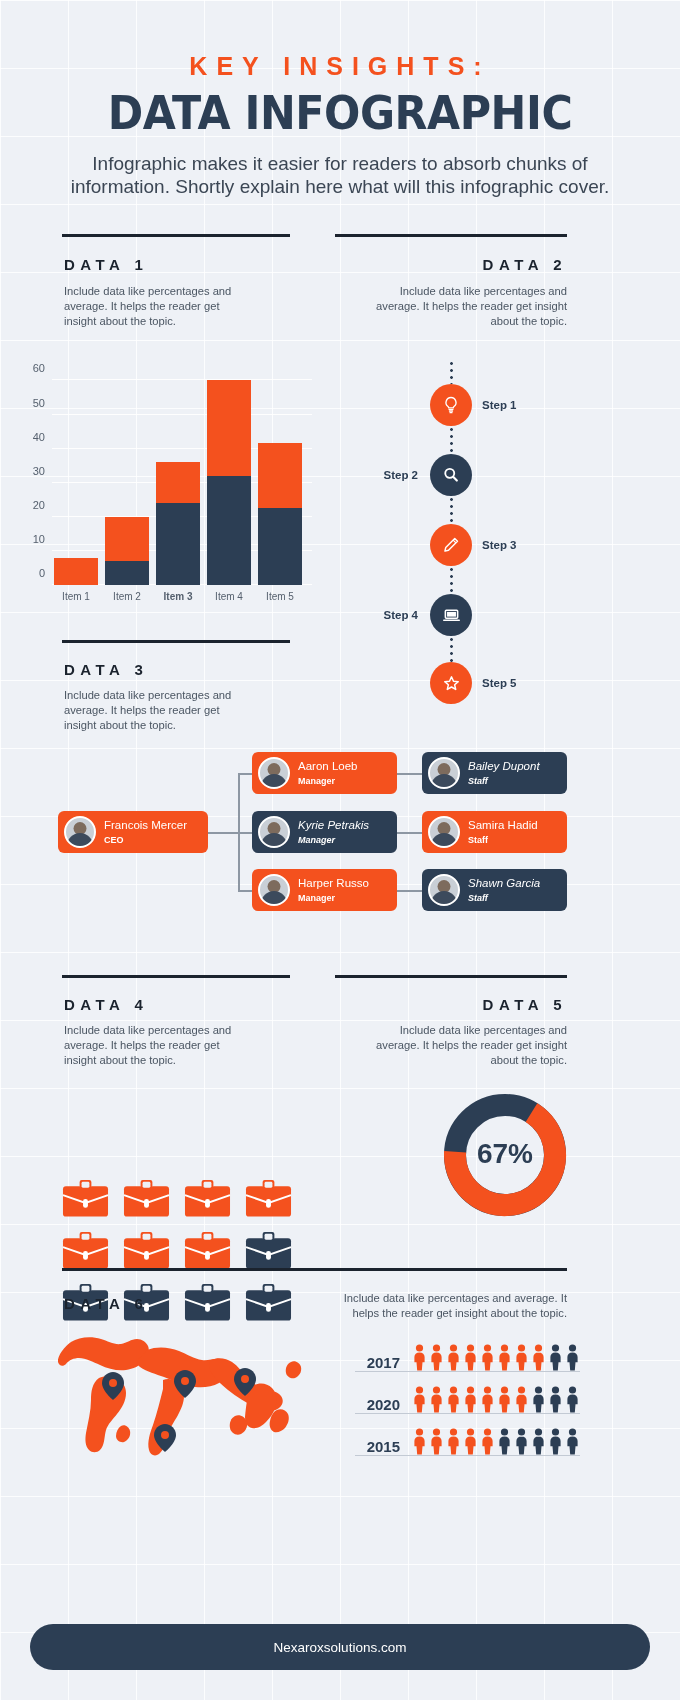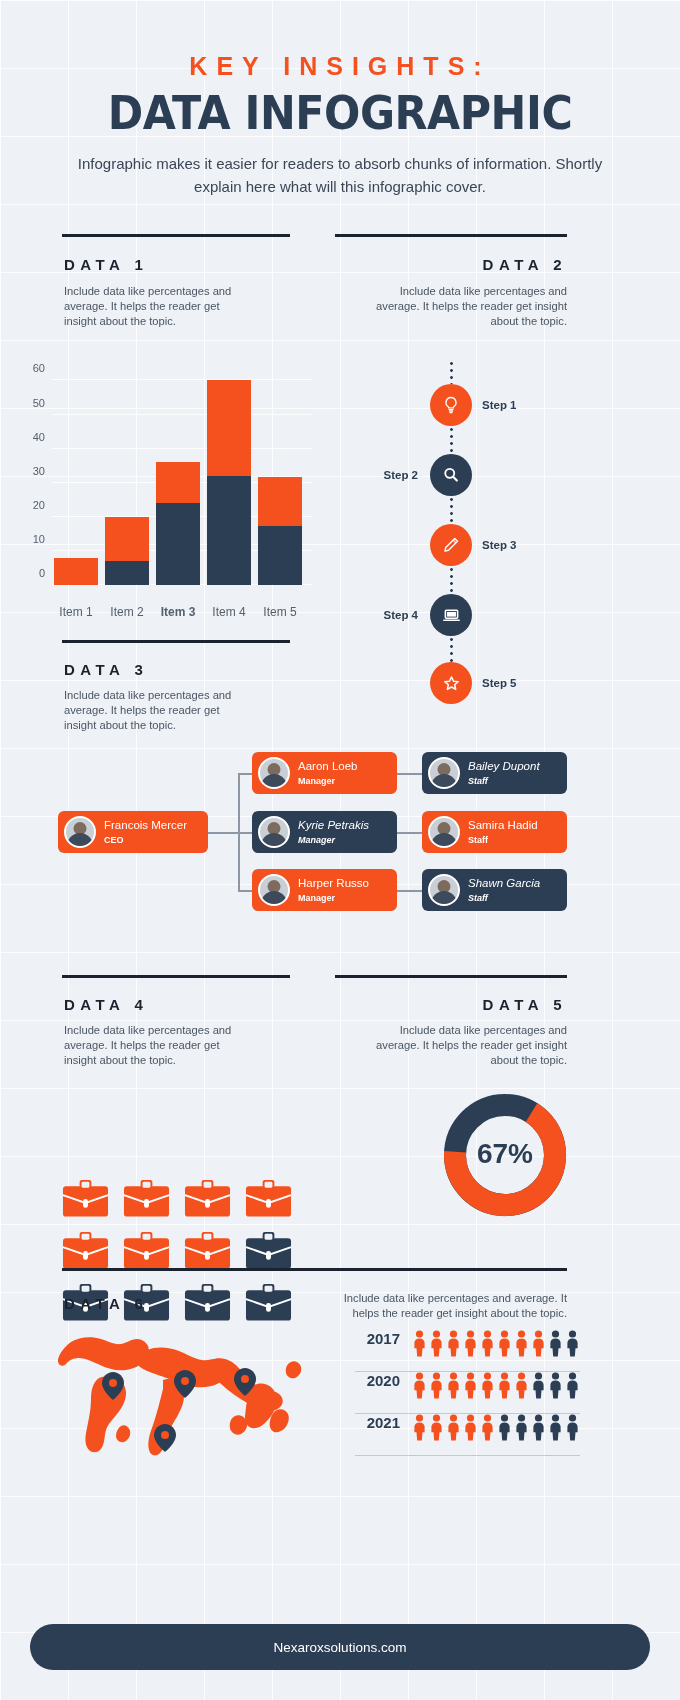--- a/index.html
+++ b/index.html
@@ -34,21 +34,21 @@
     color: #2C3E54;
     font-size: 46px; font-weight: 800;
     letter-spacing: -0.5px;
     font-family: "DejaVu Sans", sans-serif;
     transform: scaleX(0.93);
   }
   #subtitle {
     top: 152px; left: 55px; width: 570px;
     text-align: center;
     color: #3b4654;
-    font-size: 15px; line-height: 23px;
+    font-size: 19px; line-height: 23px;
   }
 
   
   .rule { height: 2.5px; background: #1b232e; }
   .sect-title {
     color: #1b232e;
     font-size: 15px; font-weight: 700;
     letter-spacing: 5.5px;
   }
   .sect-body {
@@ -70,23 +70,23 @@
     position: absolute; left: 0; width: 100%;
     height: 1px; background: rgba(255,255,255,0.9);
   }
   .bar-slot {
     position: absolute; bottom: 0;
     display: flex; flex-direction: column; justify-content: flex-end;
   }
   .seg-top { background: #F4511E; }
   .seg-bot { background: #2C3E54; }
   .x-lab {
-    position: absolute; top: 100%; margin-top: 20px;
+    position: absolute; top: 100%; margin-top: 6px;
     left: 50%; transform: translateX(-50%);
-    font-size: 12px; color: #55606e; white-space: nowrap;
+    font-size: 10px; color: #55606e; white-space: nowrap;
   }
 
   
   #steps { top: 360px; left: 360px; width: 260px; height: 320px; }
   .dotline {
     position: absolute; left: 90px; width: 3px;
     background-image: radial-gradient(circle, #2C3E54 1.3px, transparent 1.5px);
     background-size: 3px 7px;
   }
   .step-circle {
@@ -143,21 +143,21 @@
   #donut-label {
     top: 1138px; left: 440px; width: 130px;
     text-align: center;
     font-size: 28px; font-weight: 700; color: #2C3E54;
   }
 
   
   #map { top: 1320px; left: 55px; width: 260px; height: 150px; }
   #picto { top: 1330px; left: 355px; width: 225px; }
   .p-row {
-    display: flex; align-items: flex-start;
+    display: flex; align-items: flex-end;
     height: 42px;
     border-bottom: 1.5px solid #c3cad4;
   }
   .p-year {
     width: 48px; text-align: right; margin-right: 12px;
     font-size: 15px; font-weight: 700; color: #2C3E54;
   }
   .p-icons { display: flex; gap: 2px; }
 
   
@@ -212,21 +212,21 @@
     <div class="bar-slot" style="left:104px; width:44px; height:122.8px;font-weight:bold;">
       <div class="seg-top" style="height:40.9px;"></div>
       <div class="seg-bot" style="height:81.9px;"></div>
       <div class="x-lab">Item 3</div>
     </div>
     <div class="bar-slot" style="left:155px; width:44px; height:226px;">
       <div class="seg-top" style="height:95.5px;"></div>
       <div class="seg-bot" style="height:109.1px;"></div>
       <div class="x-lab">Item 4</div>
     </div>
-    <div class="bar-slot" style="left:206px; width:44px; height:108px;">
+    <div class="bar-slot" style="left:206px; width:44px; height:142px;">
       <div class="seg-top" style="height:68.2px;"></div>
       <div class="seg-bot" style="height:81.8px;"></div>
       <div class="x-lab">Item 5</div>
     </div>
   </div>
 
   <div class="abs rule" style="top:234px; left:335px; width:232px;"></div>
   <div class="abs sect-title ta-r" style="top:256px; left:307px; width:260px;">DATA 2</div>
   <div class="abs sect-body ta-r" style="top:284px; left:367px; width:200px;">Include data like percentages and average. It helps the reader get insight about the topic.</div>
 
@@ -592,21 +592,21 @@
             <circle cx="7.5" cy="4" r="3.6" fill="#2C3E54"></circle>
             <path d="M7.5 8.4c-3.2 0-5.1 1.8-5.1 4.6v5.2h2.1l.7 8.3h4.6l.7-8.3h2.1v-5.2c0-2.8-1.9-4.6-5.1-4.6z" fill="#2C3E54"></path>
           </svg>
         <svg width="15" height="27" viewBox="0 0 15 27">
             <circle cx="7.5" cy="4" r="3.6" fill="#2C3E54"></circle>
             <path d="M7.5 8.4c-3.2 0-5.1 1.8-5.1 4.6v5.2h2.1l.7 8.3h4.6l.7-8.3h2.1v-5.2c0-2.8-1.9-4.6-5.1-4.6z" fill="#2C3E54"></path>
           </svg>
       </div>
     </div>
     <div class="p-row">
-      <div class="p-year">2021</div>
+      <div class="p-year">2015</div>
       <div class="p-icons">
         <svg width="15" height="27" viewBox="0 0 15 27">
             <circle cx="7.5" cy="4" r="3.6" fill="#F4511E"></circle>
             <path d="M7.5 8.4c-3.2 0-5.1 1.8-5.1 4.6v5.2h2.1l.7 8.3h4.6l.7-8.3h2.1v-5.2c0-2.8-1.9-4.6-5.1-4.6z" fill="#F4511E"></path>
           </svg>
         <svg width="15" height="27" viewBox="0 0 15 27">
             <circle cx="7.5" cy="4" r="3.6" fill="#F4511E"></circle>
             <path d="M7.5 8.4c-3.2 0-5.1 1.8-5.1 4.6v5.2h2.1l.7 8.3h4.6l.7-8.3h2.1v-5.2c0-2.8-1.9-4.6-5.1-4.6z" fill="#F4511E"></path>
           </svg>
         <svg width="15" height="27" viewBox="0 0 15 27">

